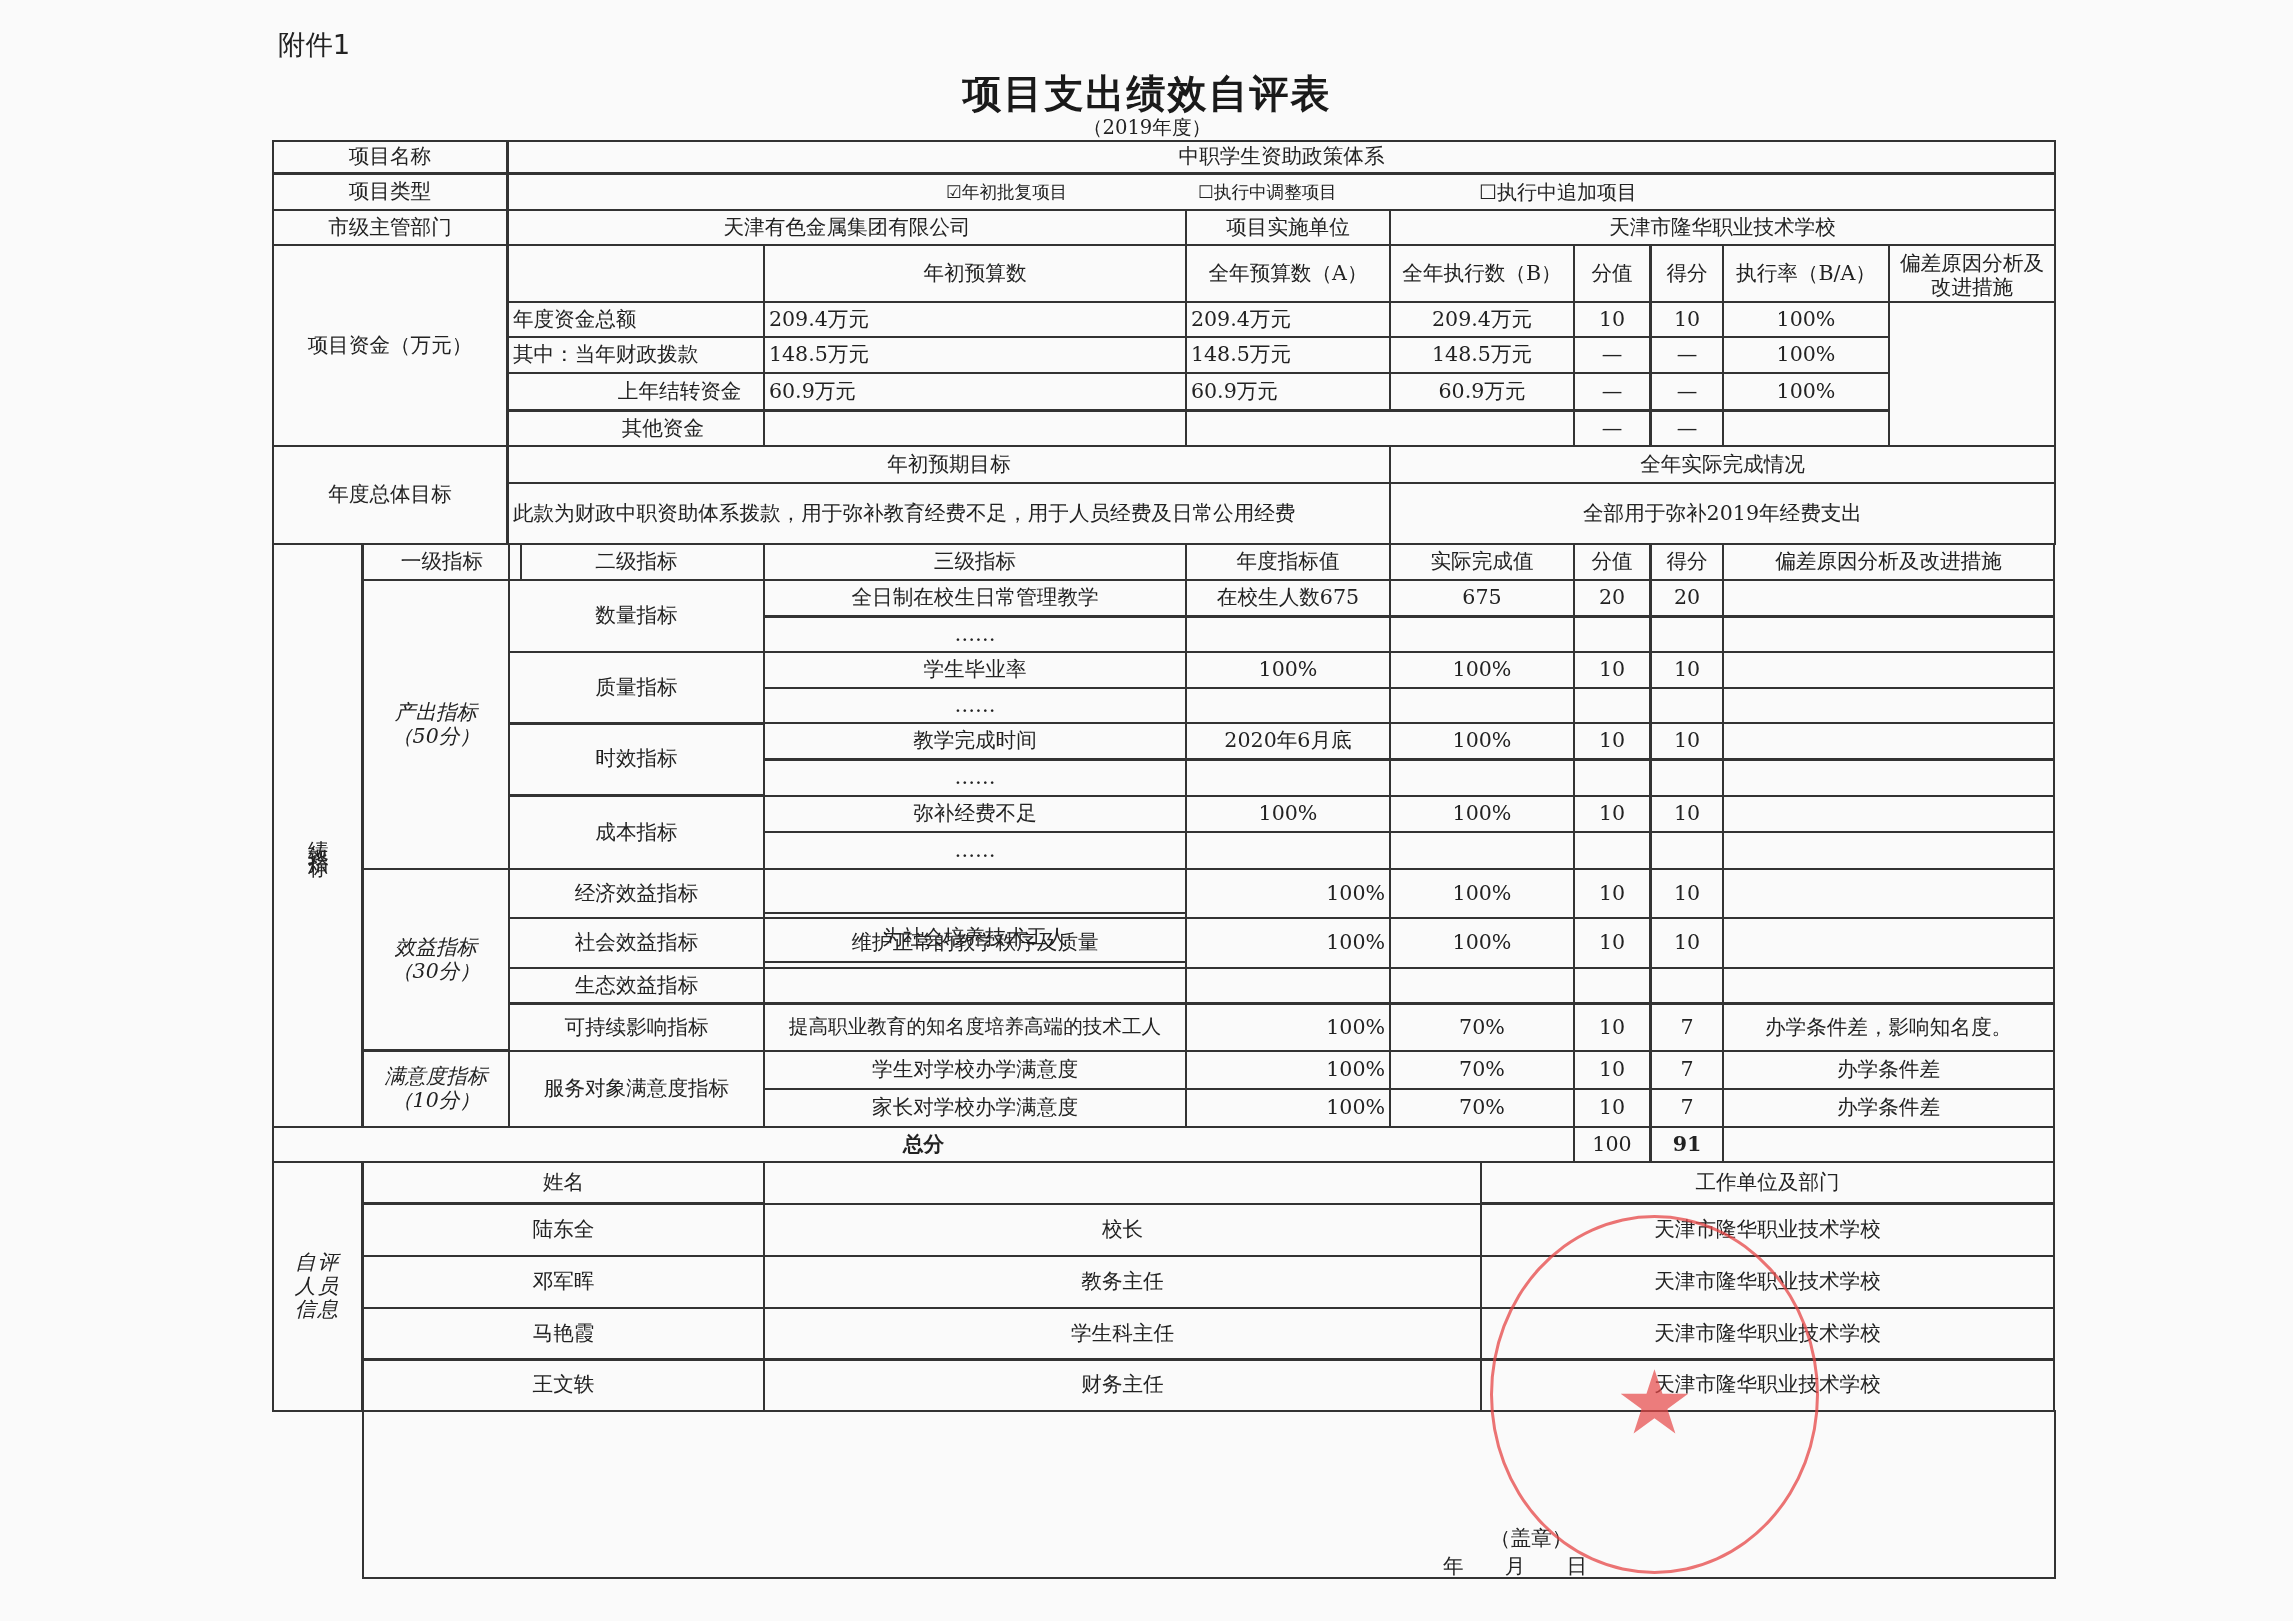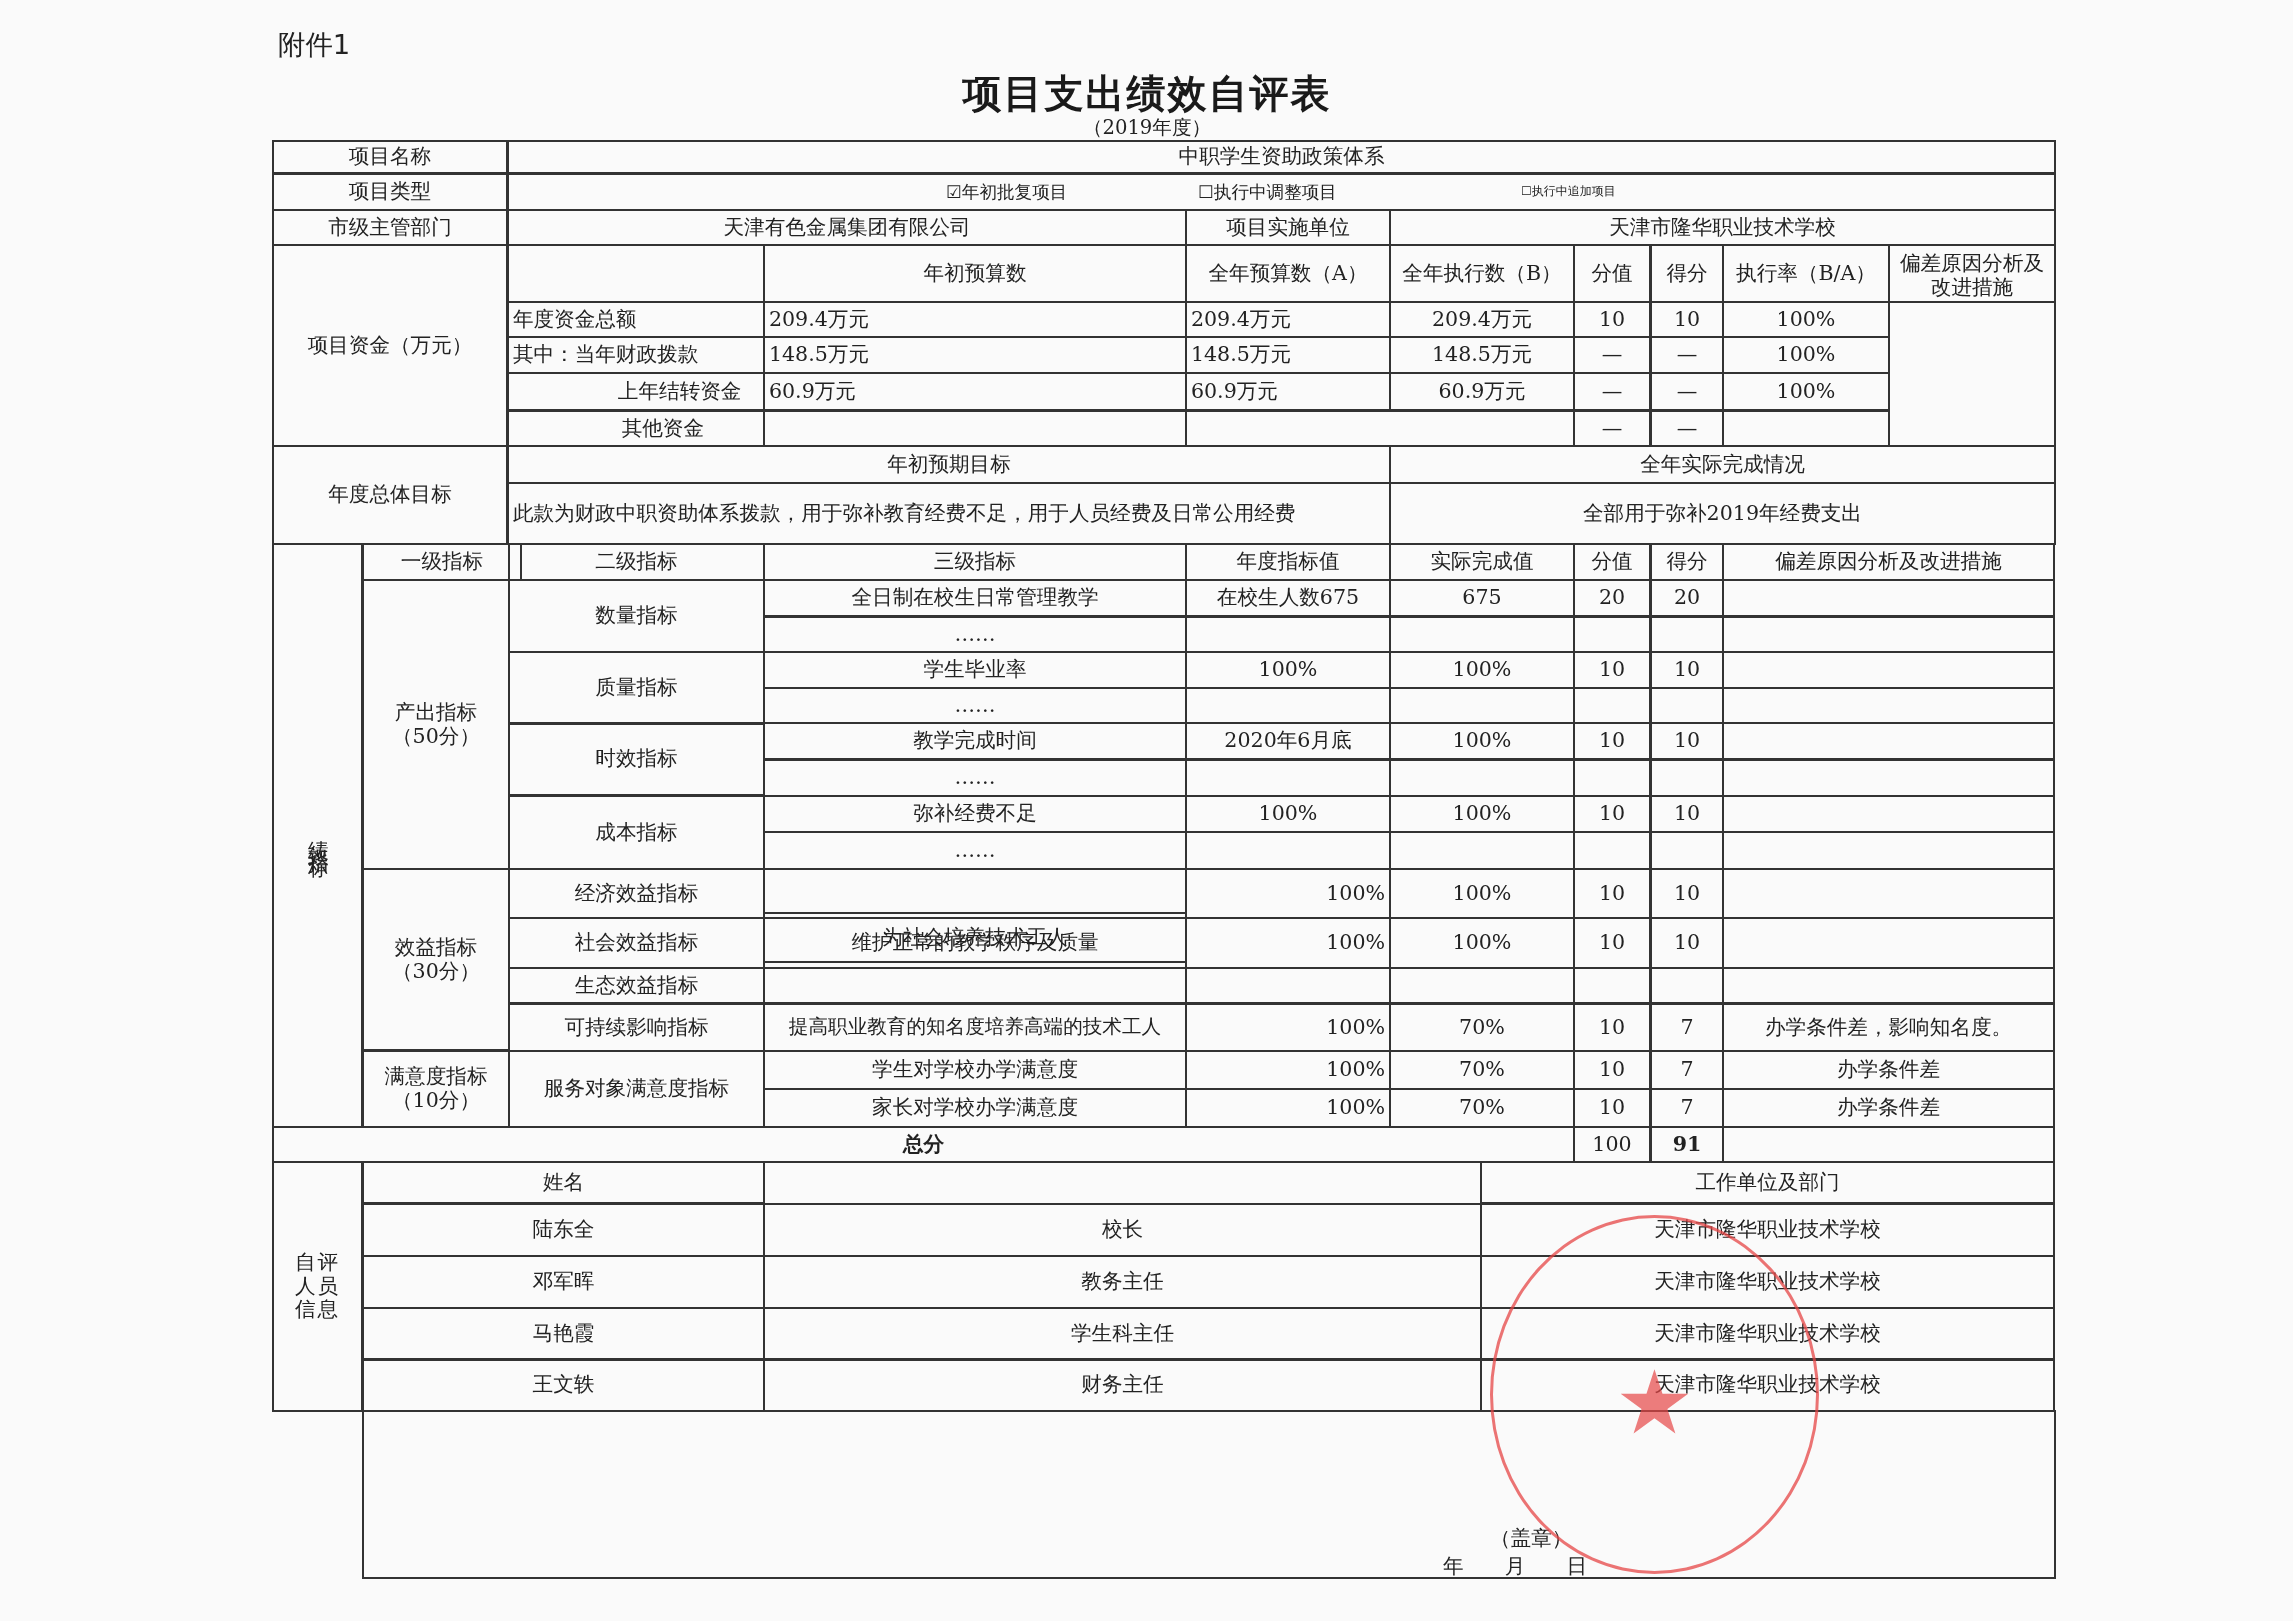--- a/index.html
+++ b/index.html
@@ -8,42 +8,42 @@
     font-family:"DejaVu Serif", "Liberation Serif", serif; color:#222;
   }
   .page { position:absolute; left:0; top:0; width:2294px; height:1621px; background:#fafafa; }
   .attach { position:absolute; left:278px; top:27.4px; font-family:"DejaVu Sans", sans-serif; font-size:27.4px; color:#222; }
   .title { position:absolute; left:0; width:2294px; top:67px; text-align:center; font-family:"DejaVu Sans", sans-serif; font-size:39px; font-weight:bold; letter-spacing:2px; color:#1a1a1a; }
   .subtitle { position:absolute; left:0; width:2294px; top:114px; text-align:center; font-size:19.6px; color:#222; }
   .c { position:absolute; box-sizing:border-box; border:2px solid #333; display:flex; align-items:center; justify-content:center; text-align:center; font-size:20.6px; line-height:1.15; background:transparent; padding:0 3.9px; }
   .c.l { justify-content:flex-start; text-align:left; }
   .c.r { justify-content:flex-end; text-align:right; }
   .vert { writing-mode:vertical-rl; letter-spacing:5.9px; }
-  .stack { flex-direction:column; }
+  .stack { flex-direction:column;font-style:italic; }
   .stamp { position:absolute; left:1490px; top:1215px; width:323px; height:353px; border:3.9px solid rgba(230,70,70,0.75); border-radius:50%; pointer-events:none; }
   .star { position:absolute; left:50%; top:52%; transform:translate(-50%,-50%); font-size:88px; color:rgba(230,70,70,0.7); }
   .seal { position:absolute; font-size:20.6px; }
 </style>
 </head>
 <body>
 
 <div class="page">
 
   <div class="attach">附件1</div>
   <div class="title">项目支出绩效自评表</div>
   <div class="subtitle">（2019年度）</div>
 
   <div class="c" style="left:272px;top:140px;width:236px;height:34px;">项目名称</div>
   <div class="c" style="left:507px;top:140px;width:1549px;height:34px;">中职学生资助政策体系</div>
 
   <div class="c" style="left:272px;top:173px;width:236px;height:38px;">项目类型</div>
   <div class="c" style="left:507px;top:173px;width:1549px;height:38px;justify-content:flex-start;">
     <span style="position:absolute;left:437px;font-size:17.6px;"><span>☑</span><span>年初批复项目</span></span>
     <span style="position:absolute;left:689px;font-size:17.6px;"><span>☐</span><span>执行中调整项目</span></span>
-    <span style="position:absolute;left:1012px;font-size:12px;"><span>☐</span><span>执行中追加项目</span></span>
+    <span style="position:absolute;left:970px;font-size:20px;"><span>☐</span><span>执行中追加项目</span></span>
   </div>
 
   <div class="c" style="left:272px;top:209px;width:236px;height:37px;">市级主管部门</div>
   <div class="c" style="left:507px;top:209px;width:680px;height:37px;">天津有色金属集团有限公司</div>
   <div class="c" style="left:1185px;top:209px;width:206px;height:37px;">项目实施单位</div>
   <div class="c" style="left:1389px;top:209px;width:667px;height:37px;">天津市隆华职业技术学校</div>
 
   <div class="c" style="left:272px;top:244px;width:236px;height:203px;">项目资金（万元）</div>
   <div class="c" style="left:507px;top:244px;width:258px;height:59px;"></div>
   <div class="c" style="left:763px;top:244px;width:424px;height:59px;">年初预算数</div>

